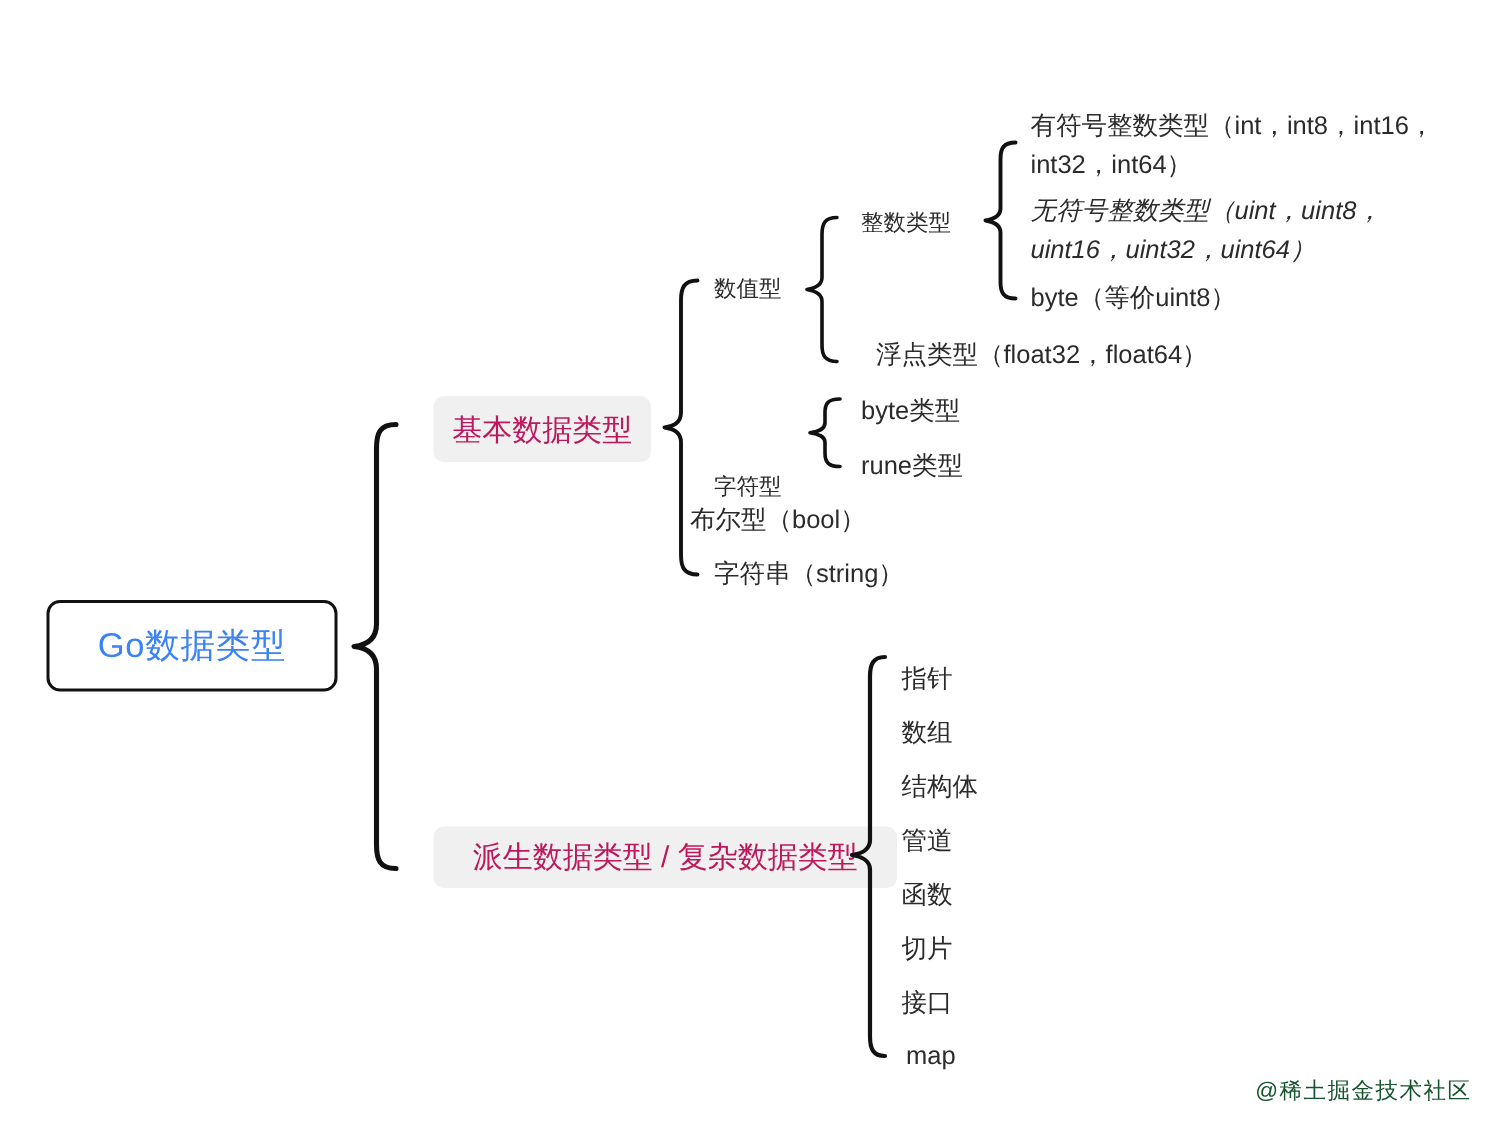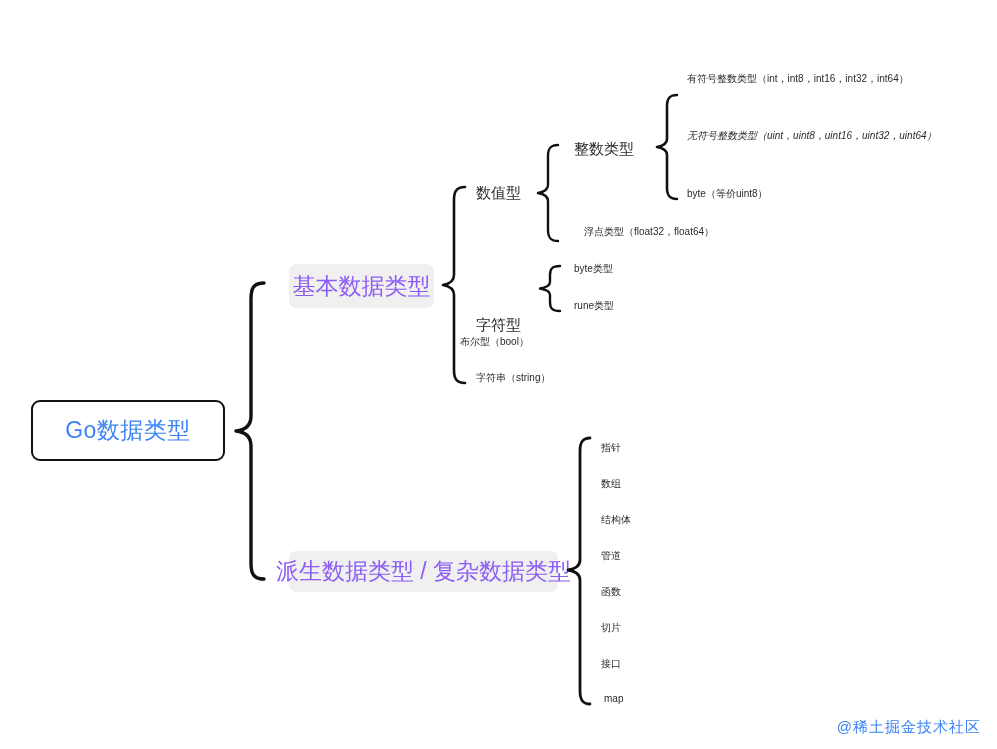--- a/index.html
+++ b/index.html
@@ -40,41 +40,41 @@
     color: #3b82f6;
     letter-spacing: 0.5px;
     font-weight: 500;
   }
   
   .pill {
     background: #f0f0f0;
     border-radius: 7px;
   }
   .pill .label {
-    font-size: 23px;
-    color: #8b5cf6;
+    font-size: 20px;
+    color: #be185d;
   }
   #basic-node {
     left: 289px;
     top: 264px;
     width: 145px;
     height: 44px;
   }
   #derived-node {
     left: 289px;
     top: 551px;
-    width: 269px;
+    width: 309px;
     height: 41px;
   }
   
   .txt {
     position: absolute;
     white-space: nowrap;
     color: #2b2b2b;
-    font-size: 10px;
+    font-size: 17px;
     line-height: 1.55;
   }
   .txt.wrap {
     white-space: normal;
   }
   
   .brace {
     position: absolute;
   }
   .brace svg {
@@ -86,21 +86,21 @@
     stroke: #111111;
     stroke-linecap: round;
     stroke-linejoin: round;
   }
   
   #watermark {
     position: absolute;
     right: 16px;
     bottom: 12px;
     font-size: 15px;
-    color: #3b82f6;
+    color: #14532d;
     letter-spacing: 1px;
     white-space: nowrap;
   }
 </style>
 </head>
 <body>
 
 <div id="canvas">
 
   <div class="node" id="root-node">

